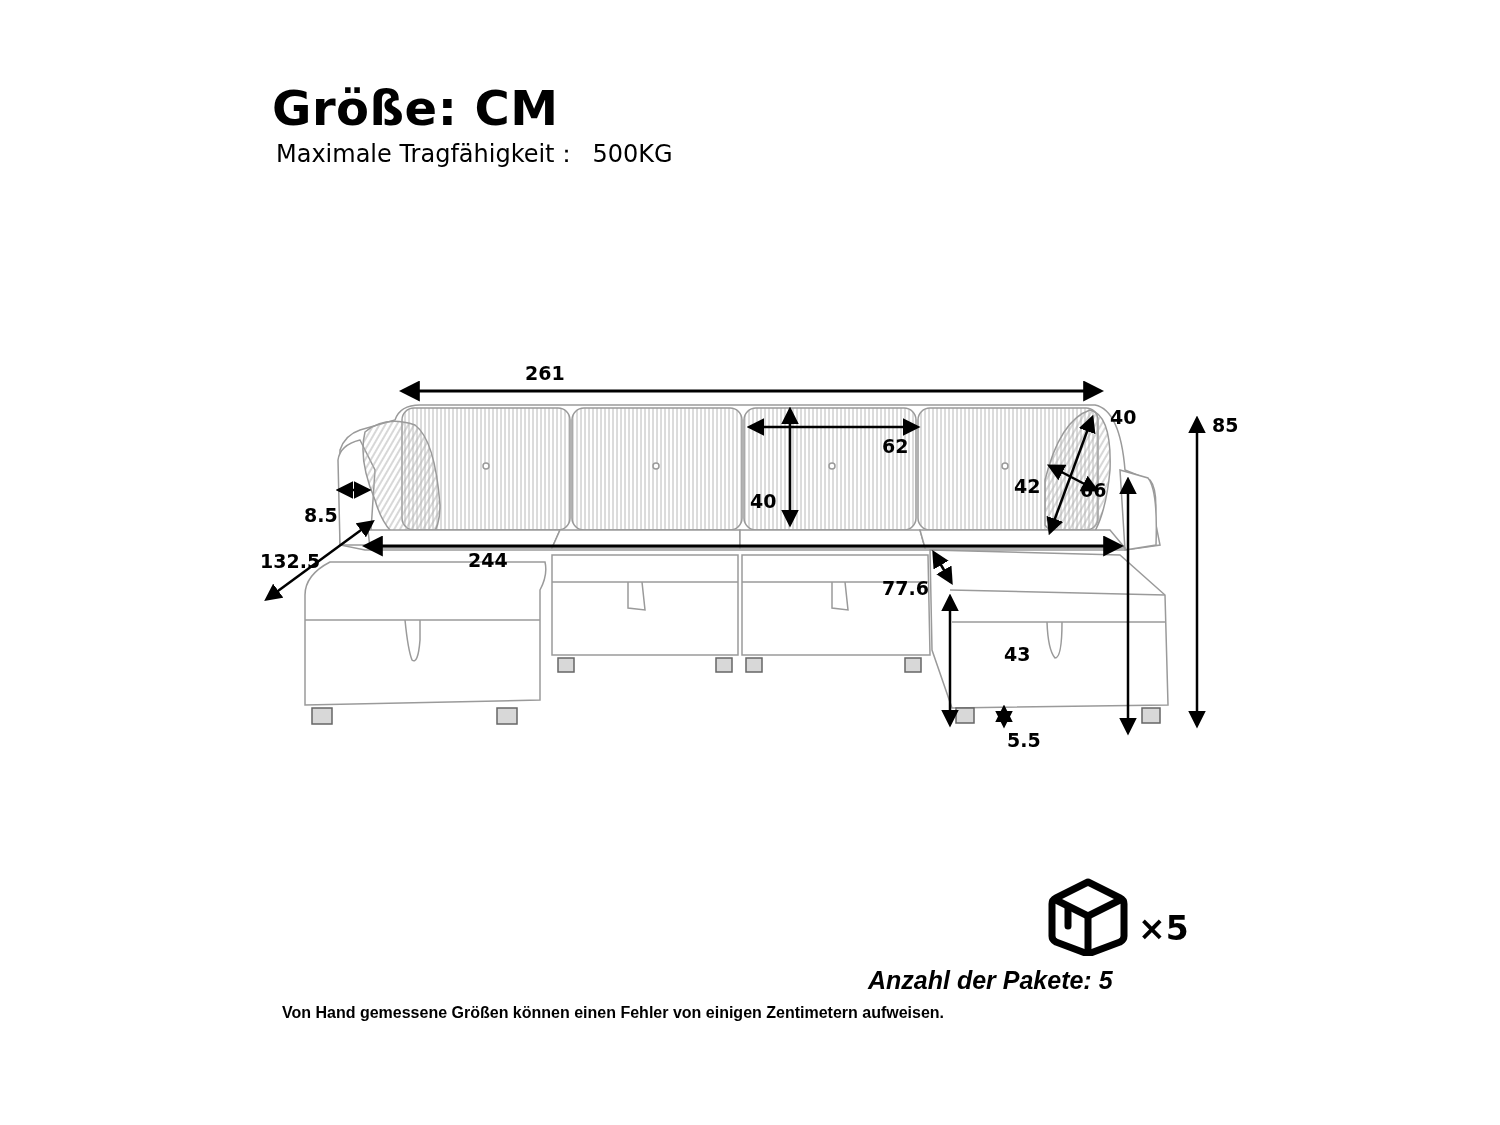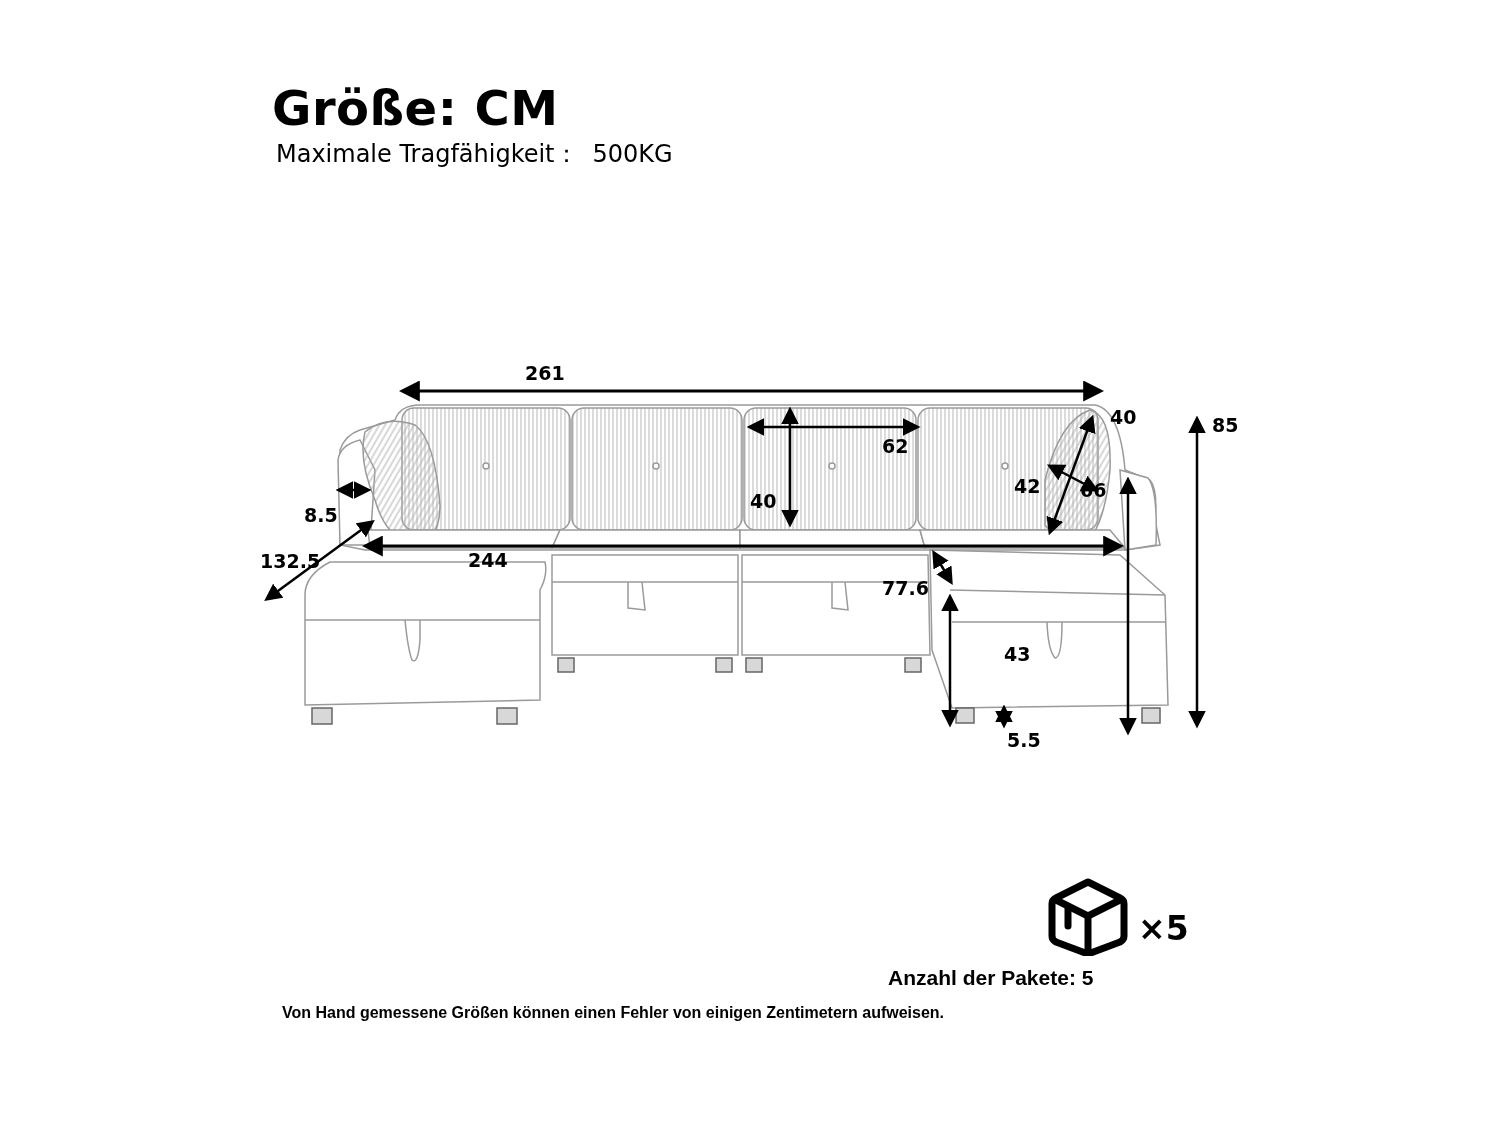--- a/index.html
+++ b/index.html
@@ -5,22 +5,22 @@
   html, body { margin:0; padding:0; background:#ffffff; }
   body { width:1500px; height:1125px; position:relative; overflow:hidden;
          font-family:"DejaVu Sans", "Liberation Sans", sans-serif; color:#000; }
   .title { position:absolute; left:272px; top:80px; font-size:48px; font-weight:bold; letter-spacing:0.5px; }
   .capacity { position:absolute; left:276px; top:138px; font-size:24px; font-weight:normal; }
   .capacity .val { margin-left:14px; }
   svg.sofa { position:absolute; left:0; top:0; }
   .dim { position:absolute; font-size:19px; font-weight:bold; line-height:1; white-space:nowrap; }
   .pkg-icon { position:absolute; left:1048px; top:876px; width:80px; height:80px; }
   .pkg-mult { position:absolute; left:1138px; top:909px; font-size:33px; font-weight:bold; }
-  .pkg-label { position:absolute; left:888px; top:966px; font-size:21px; font-weight:bold;
-               font-family:"Liberation Sans", sans-serif; }
+  .pkg-label { position:absolute; left:868px; top:966px; font-size:25px; font-weight:bold;
+               font-family:"Liberation Sans", sans-serif;font-style:italic; }
   .disclaimer { position:absolute; left:282px; top:1004px; font-size:16px; font-weight:bold;
                 font-family:"Liberation Sans", sans-serif; }
 </style>
 </head>
 <body>
 
 <div class="title">Größe: CM</div>
 <div class="capacity">
   <span>Maximale Tragfähigkeit：</span><span class="val">500KG</span>
 </div>

